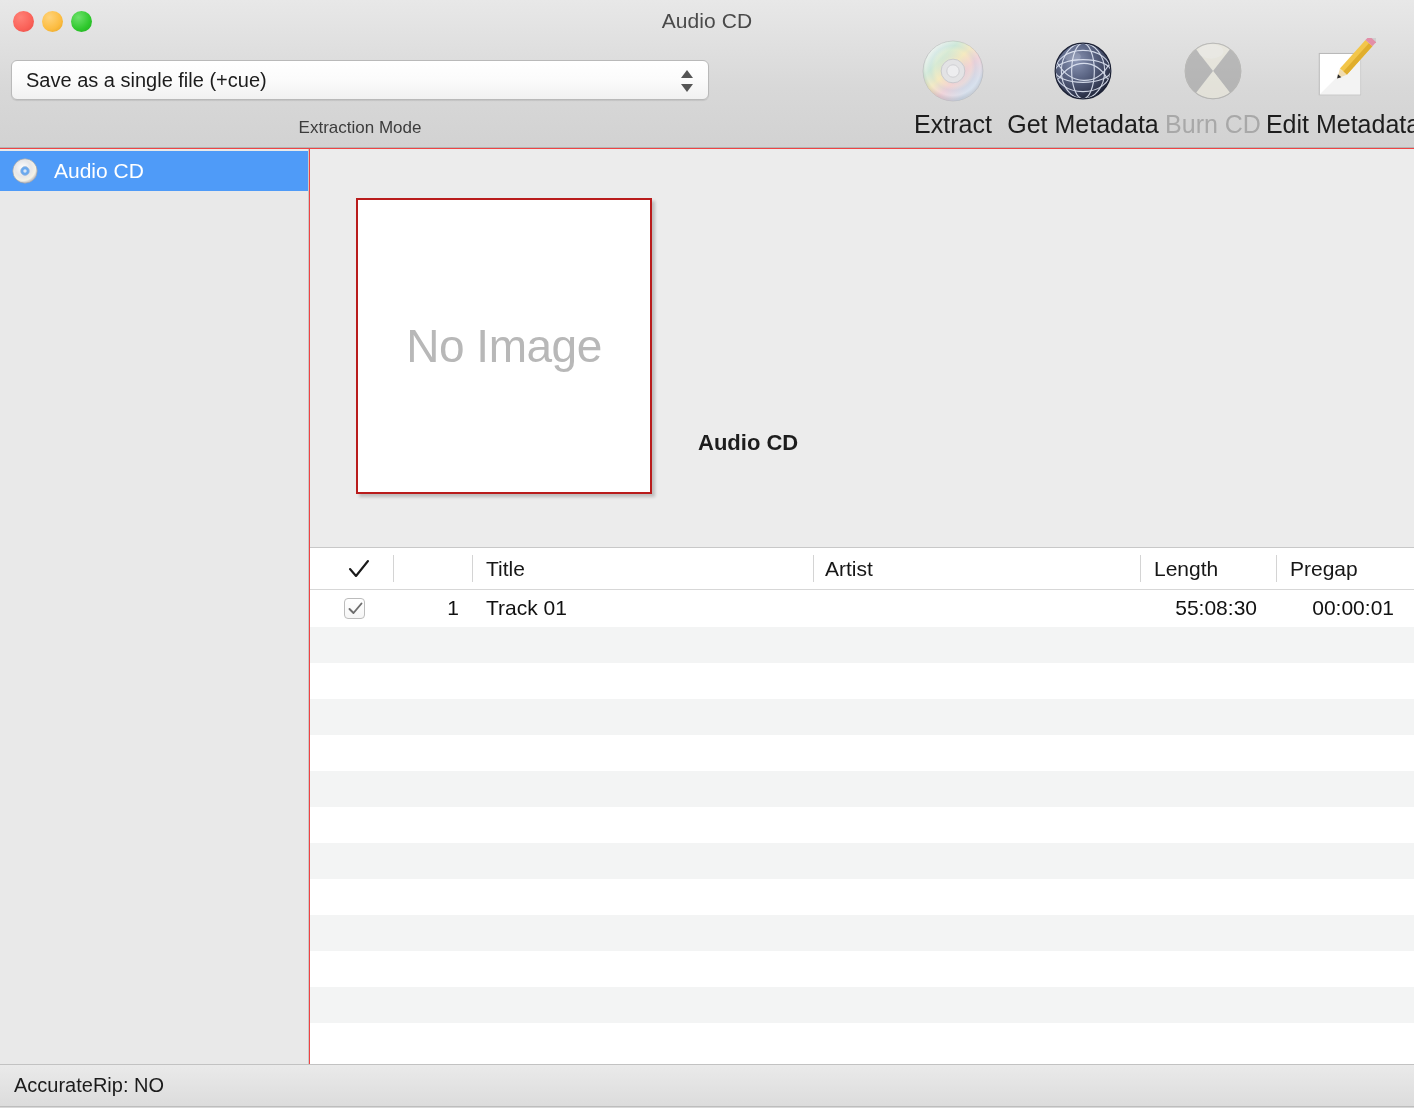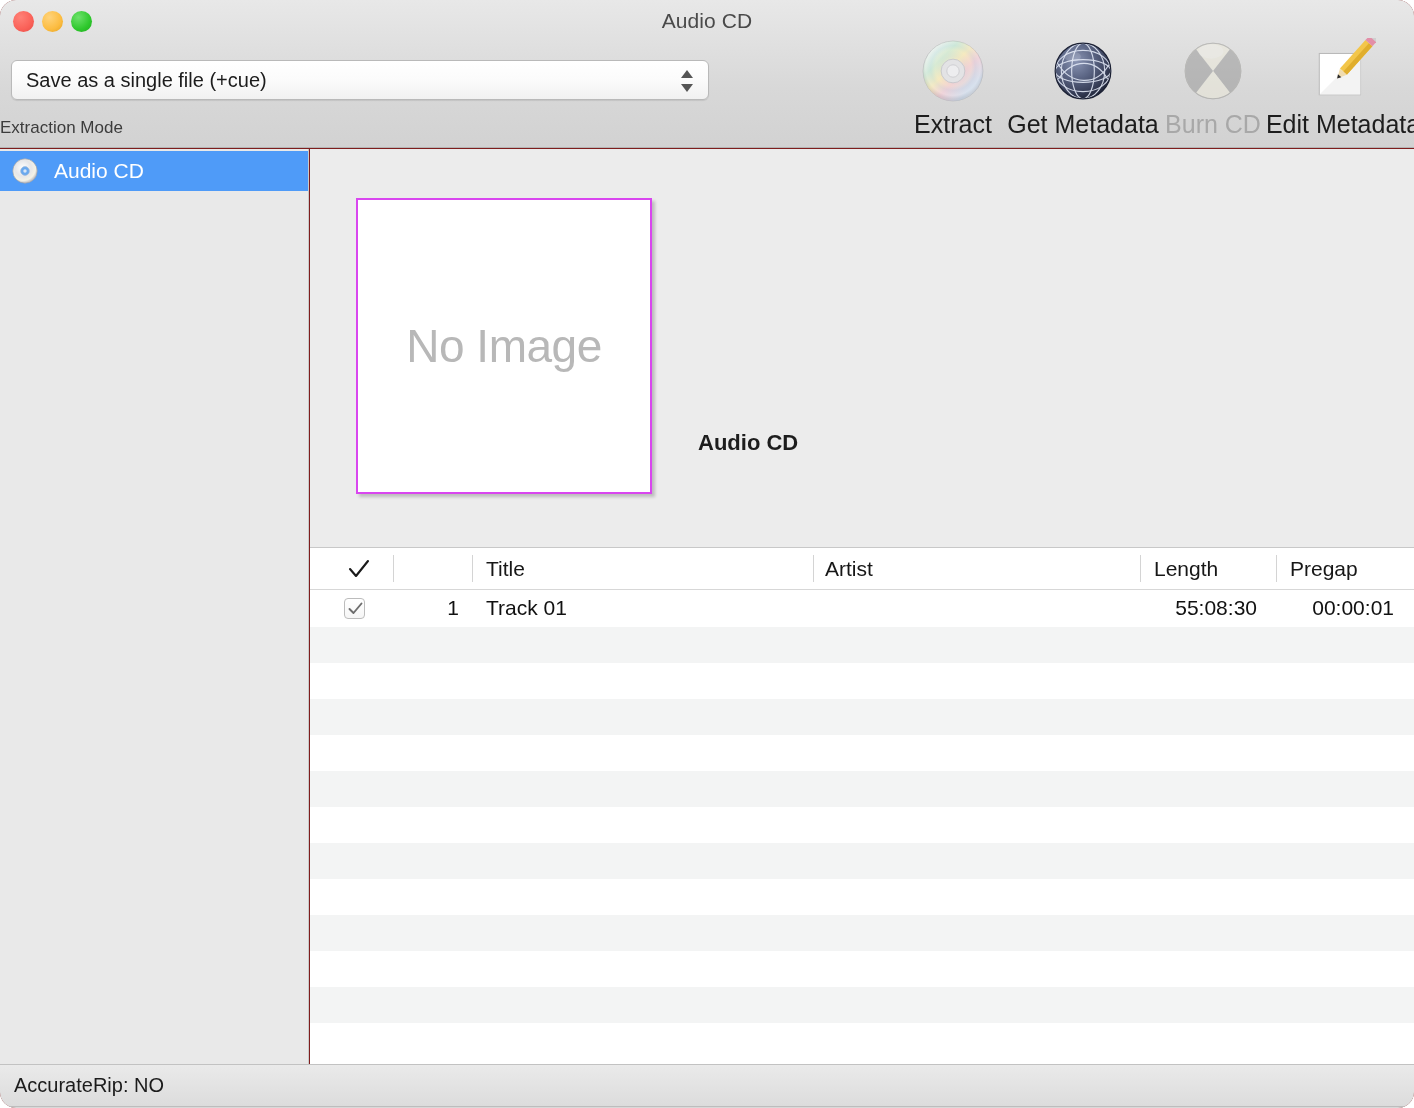--- a/index.html
+++ b/index.html
@@ -13,23 +13,22 @@
     overflow: hidden;
     font-family: "Liberation Sans", sans-serif;
     -webkit-font-smoothing: antialiased;
   }
 
   #window {
     position: absolute;
     left: 0; top: 0;
     width: 1414px;
     height: 1108px;
-    background: #7f1d1d;
+    background: #ef4444;
     overflow: hidden;
-    border-radius: 16px;
   }
 
   
   #titlebar {
     position: absolute;
     left: 0; top: 0;
     width: 1414px;
     height: 148px;
     background: linear-gradient(to bottom, #e8e8e8 0%, #d8d8d8 60%, #d2d2d2 100%);
     border-bottom: 1px solid #b4b4b4;
@@ -87,21 +86,21 @@
   }
   #popup-arrows {
     position: absolute;
     right: 11px; top: 6px;
     width: 20px; height: 28px;
   }
   #extraction-mode-label {
     position: absolute;
     left: 0; top: 118px;
     width: 720px;
-    text-align: left;
+    text-align: center;
     font-size: 17px;
     color: #3c3c3c;
   }
 
   
   #toolbar-items {
     position: absolute;
     right: 6px; top: 38px;
     display: flex;
     align-items: flex-start;
@@ -169,21 +168,21 @@
     left: 0; top: 0;
     width: 1104px;
     height: 398px;
   }
   #cover {
     position: absolute;
     left: 46px; top: 49px;
     width: 296px;
     height: 296px;
     background: #ffffff;
-    border: 2px solid #d946ef;
+    border: 2px solid #b91c1c;
     box-sizing: border-box;
     box-shadow: 3px 3px 3px rgba(0,0,0,0.20);
     display: flex;
     align-items: center;
     justify-content: center;
   }
   #cover-text {
     font-size: 46px;
     color: #b8b8b8;
     letter-spacing: -0.5px;

